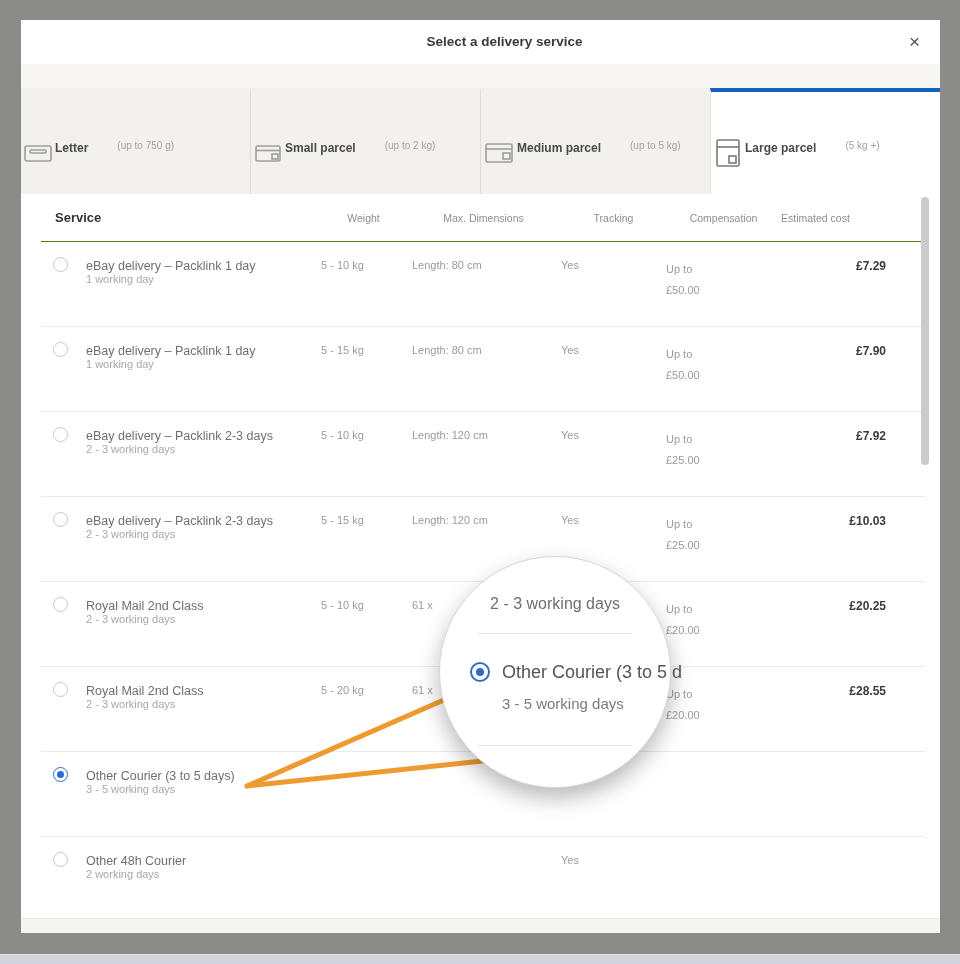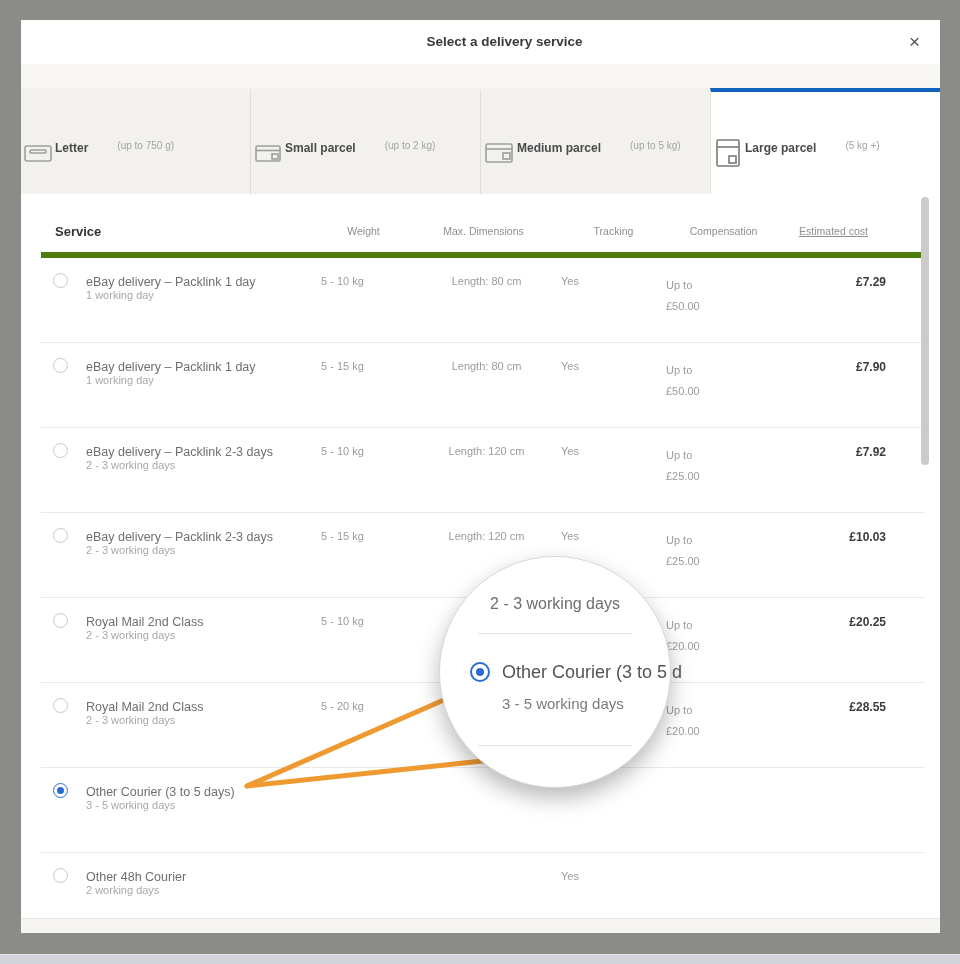--- a/index.html
+++ b/index.html
@@ -22,36 +22,36 @@
   .tab:first-child { border-left:none; }
   .tab.active { background:#fff; border-top:4px solid #1263bd; border-left:1px solid #e6e4e1; }
   .tab-icon { margin-top:20px; height:32px; display:flex; align-items:center; }
   .tab-icon svg { stroke:#9e9e9e; fill:none; stroke-width:1.6; }
   .tab.active .tab-icon svg { stroke:#7a7a7a; }
   .tab-label { margin-top:10px; font-size:12px; font-weight:bold; color:#4a4a4a; }
   .tab-sub { margin-top:5px; font-size:10px; color:#a3a3a3;margin-left:29px; }
 
   .table { position:relative; padding:0 15px 0 20px; }
   .grid-cols { display:grid; grid-template-columns:45px 235px 85px 155px 105px 115px 105px; }
-  .thead { height:48px; align-items:center; border-bottom:6px solid #4d7c0f;margin-top:16px; }
+  .thead { height:48px; align-items:center; border-bottom:1px solid #4d7c0f; }
   .th { font-size:10.5px; color:#8f8f8f; text-align:center; }
   .th-service { grid-column:1 / span 2; text-align:left; padding-left:14px; font-size:13px; font-weight:bold; color:#333; }
-  .th-cost { text-align:center;text-decoration:underline; }
+  .th-cost { text-align:left; }
 
   .row { height:85px; border-bottom:1px solid #eceae8; }
   .cell { padding-top:17px; font-size:11px; color:#9b9b9b; text-align:left; }
   .radio-cell { padding-top:15px; text-align:left; padding-left:12px; }
   .radio { display:inline-block; width:15px; height:15px; border:1px solid #c9c9c9; border-radius:50%; position:relative; background:#fff; cursor:pointer; }
   .radio .dot { display:none; position:absolute; left:3px; top:3px; width:7px; height:7px; border-radius:50%; background:#2a6bd3; }
   .radio.selected { border-color:#2a6bd3; }
   .radio.selected .dot { display:block; }
   .service-cell { text-align:left; }
   .service-name { font-size:12.5px; color:#6f6f6f; }
   .service-duration { margin-top:0; font-size:11px; color:#a8a8a8; }
-  .dims-cell { text-align:center; padding-left:6px; }
+  .dims-cell { text-align:left; padding-left:6px; }
   .comp-cell { line-height:1.9; }
   .cost-cell { text-align:right; font-size:12px; font-weight:bold; color:#3c3c3c; }
 
   .arrow-svg { position:absolute; left:0; top:0; z-index:3; pointer-events:none; }
 
   .magnifier { position:absolute; left:418px; top:536px; width:232px; height:232px; border-radius:50%;
                background:#fff; border:1px solid #d8d8d8; box-shadow:0 10px 22px rgba(0,0,0,0.28); z-index:4; }
   .mag-top-text { position:absolute; top:38px; left:0; right:0; text-align:center; font-size:16px; color:#6e6e6e; }
   .mag-divider { position:absolute; left:38px; right:38px; height:1px; background:#e8e6e4; }
   .mag-divider.d1 { top:76px; }

